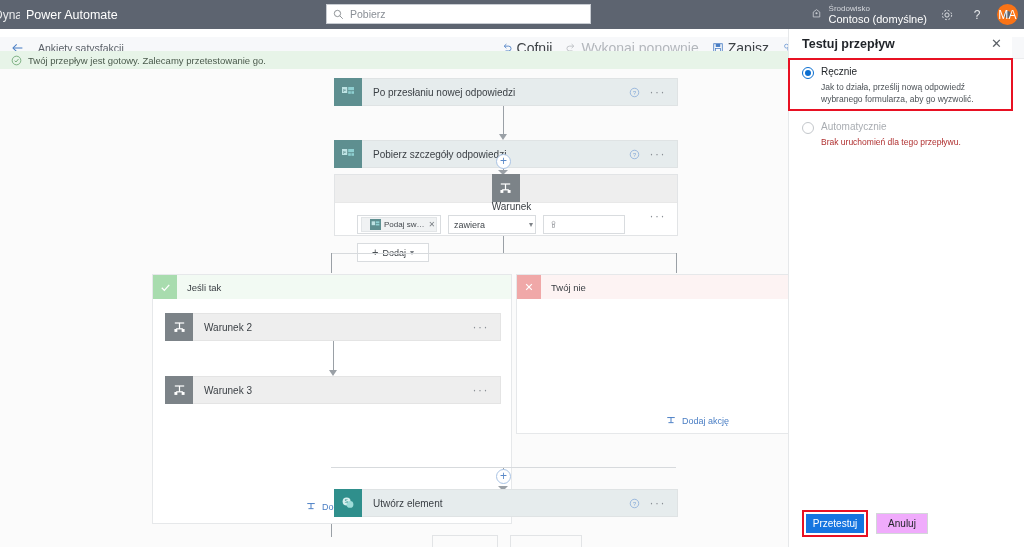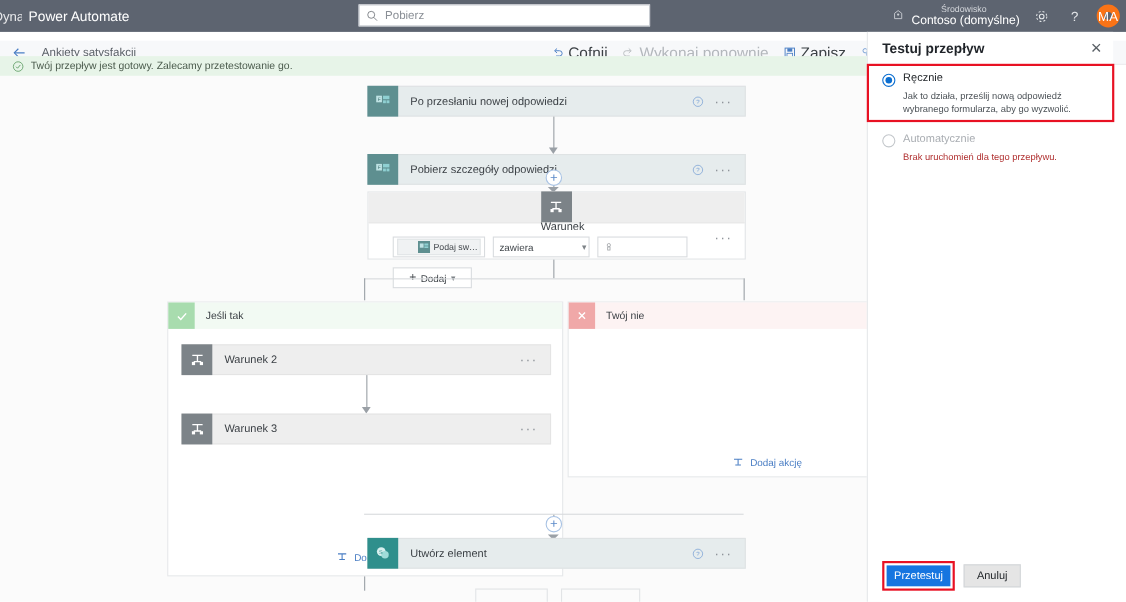--- a/index.html
+++ b/index.html
@@ -33,21 +33,21 @@
   .suite-search .mag { width: 11px; height: 11px; flex: none; }
   .suite-search span { font-size: 10.5px; color: #8a8f96; }
 
   .suite-right {
     position: absolute; right: 6px; top: 0; height: 29px;
     display: flex; align-items: center; gap: 10px;
   }
   .env-block { display: flex; align-items: center; gap: 6px; }
   .env-icon { width: 13px; height: 13px; opacity: .85; }
   .env-text { line-height: 1.15; }
-  .env-label { font-size: 8px; color: #d4d7dc; display: block; margin-left: 27px; }
+  .env-label { font-size: 8px; color: #d4d7dc; display: block; }
   .env-name  { font-size: 11px; color: #ffffff; display: block; }
   .suite-icon-btn {
     width: 20px; height: 20px; display: flex; align-items: center; justify-content: center;
     color: #e6e8eb;
   }
   .avatar {
     width: 21px; height: 21px; border-radius: 50%;
     border: 7px solid #f97316; color: #ffffff;
     font-size: 12px; display: flex; align-items: center; justify-content: center;
     letter-spacing: .3px;
@@ -129,21 +129,21 @@
     flex-direction: column;
   }
   .cond-body { padding: 12px 0 12px 22px; }
   .row-line { display: flex; align-items: center; gap: 7px; }
   .token-field {
     width: 84px; height: 19px; border: 1px solid #d9dcdf; background: #fff;
     display: flex; align-items: center; padding: 0 3px; gap: 3px;
   }
   .token-chip {
     display: flex; align-items: center; gap: 3px; height: 15px;
-    background: #f0f2f3; border: 1px solid #e2e5e7; padding: 0 18px;
+    background: #f0f2f3; border: 1px solid #e2e5e7; padding: 0 8px;
     max-width: 78px; overflow: hidden;
   }
   .token-chip .tico { width: 11px; height: 11px; flex: none; }
   .token-chip .tlbl { font-size: 8px; color: #43484d; white-space: nowrap; }
   .token-chip .tx { font-size: 8px; color: #7c8186; margin-left: 1px; }
   .sel-field {
     width: 88px; height: 19px; border: 1px solid #d9dcdf; background: #fff;
     display: flex; align-items: center; padding: 0 5px;
     font-size: 9px; color: #43484d; gap: 44px;
   }
@@ -214,21 +214,21 @@
   .panel-footer {
     position: absolute; bottom: 10px; left: 13px; display: flex; align-items: center; gap: 8px;
   }
   .btn-primary-wrap { padding: 2px; border: 2px solid #e81123; }
   .btn-primary {
     background: #1675e0; color: #ffffff; font-size: 10px;
     width: 58px; height: 19px; display: flex; align-items: center; justify-content: center;
     border: none;
   }
   .btn-secondary {
-    background: #e5e5e5; border: 1px solid #d3d6d9; color: #22262a; font-size: 10px;
+    background: #f0abfc; border: 1px solid #d3d6d9; color: #22262a; font-size: 10px;
     width: 52px; height: 21px; display: flex; align-items: center; justify-content: center;
   }
 </style>
 </head>
 <body>
 
 <div class="suitebar">
   <div class="suite-dynamics">Dynamics</div>
   <div class="suite-appname">Power Automate</div>
 

